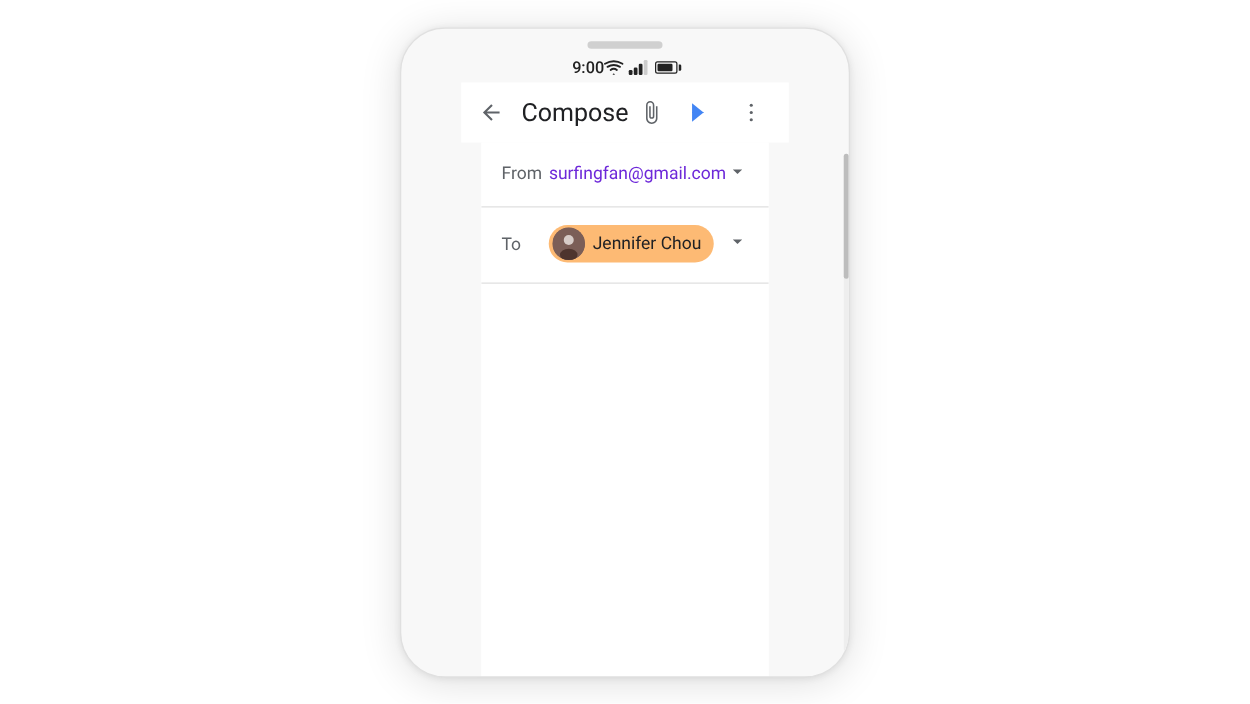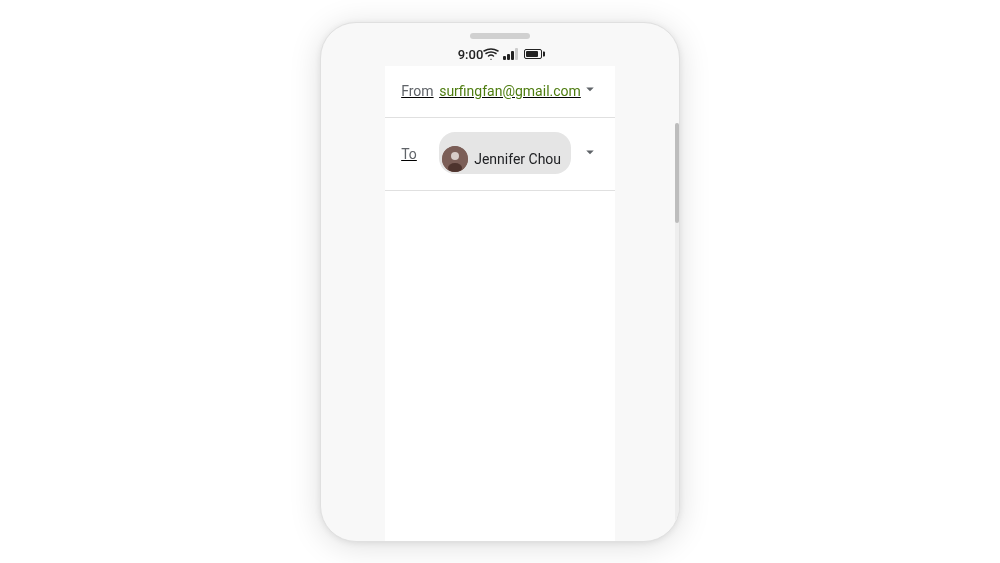--- a/index.html
+++ b/index.html
@@ -150,49 +150,48 @@
       flex-direction: column;
       overflow: hidden;
     }
 
     .field-row {
       display: flex;
       align-items: center;
       padding: 14px 16px;
       border-bottom: 1px solid #e0e0e0;
       min-height: 52px;
-      text-decoration: underline;
     }
 
     .field-label {
       font-size: 14px;
       color: #5f6368;
       width: 38px;
       flex-shrink: 0;
     }
 
     .field-value {
       flex: 1;
       font-size: 14px;
-      color: #4d7c0f;
+      color: #6d28d9;
     }
 
     .field-chevron {
       color: #5f6368;
       font-size: 18px;
       flex-shrink: 0;
     }
 
     
     .recipient-chip {
       display: inline-flex;
       align-items: center;
-      background: #e5e5e5;
+      background: #fdba74;
       border-radius: 16px;
-      padding: 14px 10px 2px 3px;
+      padding: 2px 10px 2px 3px;
       gap: 6px;
     }
 
     .recipient-avatar {
       width: 26px;
       height: 26px;
       border-radius: 50%;
       background: #7b5e57;
       overflow: hidden;
       display: flex;
@@ -275,20 +274,51 @@
         <div class="signal-bar" style="height:9px;"></div>
         <div class="signal-bar" style="height:12px; background:#ccc;"></div>
       </div>
 
       <div class="battery-icon">
         <div class="battery-fill"></div>
       </div>
     </div>
   </div>
 
+  <div class="toolbar">
+    <div class="toolbar-back">
+      <svg width="20" height="20" viewBox="0 0 24 24">
+        <path d="M20 11H7.83l5.59-5.59L12 4l-8 8 8 8 1.41-1.41L7.83 13H20v-2z" fill="#5f6368"></path>
+      </svg>
+    </div>
+    <span class="toolbar-title">Compose</span>
+    <div class="toolbar-actions">
+
+      <div class="toolbar-action-btn">
+        <svg width="20" height="20" viewBox="0 0 24 24">
+          <path d="M16.5 6v11.5c0 2.21-1.79 4-4 4s-4-1.79-4-4V5a2.5 2.5 0 0 1 5 0v10.5c0 .55-.45 1-1 1s-1-.45-1-1V6H10v9.5a2.5 2.5 0 0 0 5 0V5c0-2.21-1.79-4-4-4S7 2.79 7 5v12.5c0 3.04 2.46 5.5 5.5 5.5s5.5-2.46 5.5-5.5V6h-1.5z" fill="#5f6368"></path>
+        </svg>
+      </div>
+
+      <div class="toolbar-action-btn">
+        <svg width="22" height="22" viewBox="0 0 24 24">
+          <path d="M4 4l10 8-10 8V4z" fill="#4285f4"></path>
+          <path d="M14 12H4" stroke="#4285f4" stroke-width="1" fill="none"></path>
+        </svg>
+      </div>
+
+      <div class="toolbar-action-btn">
+        <svg width="20" height="20" viewBox="0 0 24 24">
+          <circle cx="12" cy="5" r="1.5" fill="#5f6368"></circle>
+          <circle cx="12" cy="12" r="1.5" fill="#5f6368"></circle>
+          <circle cx="12" cy="19" r="1.5" fill="#5f6368"></circle>
+        </svg>
+      </div>
+    </div>
+  </div>
 
   <div class="compose-form">
 
     <div class="field-row">
       <span class="field-label">From</span>
       <span class="field-value">surfingfan@gmail.com</span>
       <span class="field-chevron">
         <svg width="18" height="18" viewBox="0 0 24 24">
           <path d="M7 10l5 5 5-5z" fill="#5f6368"></path>
         </svg>

